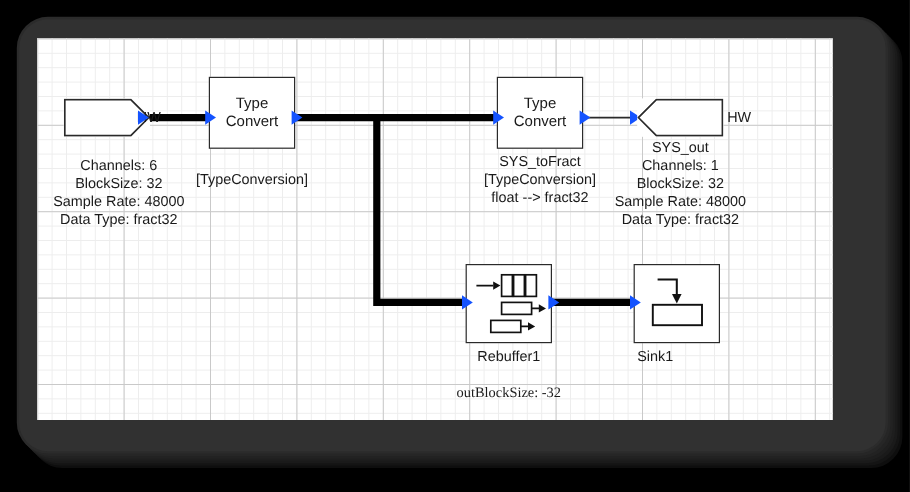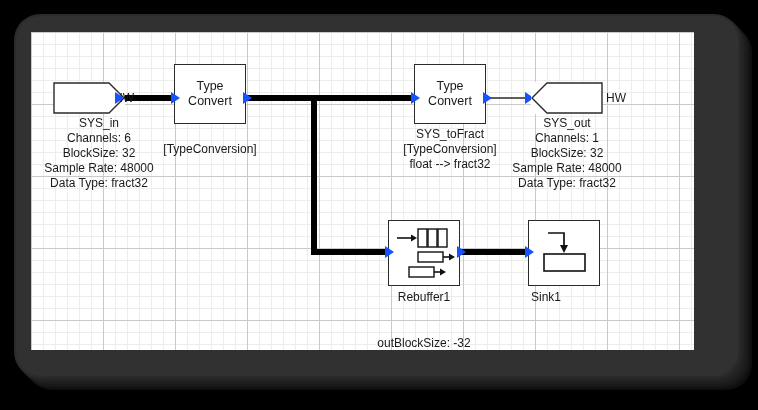--- a/index.html
+++ b/index.html
@@ -87,21 +87,20 @@
     </svg>
 
     <div class="hw" style="left:22px;top:50px;width:72px;height:32px;">
       <svg width="72" height="32" viewBox="0 0 72 32" xmlns="http://www.w3.org/2000/svg">
         <path d="M1,1 L56,1 L71,16 L56,31 L1,31 Z" fill="#ffffff" stroke="#2a2a2a" stroke-width="1.4"></path>
       </svg>
       <span class="t" style="left:0;width:58px;">HW</span>
     </div>
     <div class="port r" style="left:84px;top:60px;"></div>
 
-    <div class="lbl" style="left:-2px;top:84px;width:140px;">SYS_in</div>
     <div class="lbl" style="left:-2px;top:99px;width:140px;">Channels: 6</div>
     <div class="lbl" style="left:-2px;top:114px;width:140px;">BlockSize: 32</div>
     <div class="lbl" style="left:-2px;top:129px;width:140px;">Sample Rate: 48000</div>
     <div class="lbl" style="left:-2px;top:144px;width:140px;">Data Type: fract32</div>
 
     <div class="blk" style="left:143px;top:32px;width:72px;height:60px;">
       <div style="position:absolute;left:0;right:0;top:50%;transform:translateY(-50%);text-align:center;">
         <div style="font-size:12.5px;line-height:15px;color:#1a1a1a;">Type</div>
         <div style="font-size:12.5px;line-height:15px;color:#1a1a1a;">Convert</div>
       </div>
@@ -154,21 +153,21 @@
 
         <rect x="20" y="46" width="25" height="10" fill="#fff" stroke="#111" stroke-width="1.4"></rect>
         <line x1="45" y1="51" x2="53" y2="51" stroke="#111" stroke-width="1.6"></line>
         <path d="M51,47.5 L57,51 L51,54.5 Z" fill="#111"></path>
       </svg>
     </div>
     <div class="port l" style="left:354px;top:214px;"></div>
     <div class="port r" style="left:426px;top:214px;"></div>
 
     <div class="lbl" style="left:323px;top:258px;width:140px;">Rebuffer1</div>
-    <div class="lbl" style="left:323px;top:304px;width:140px;">outBlockSize: -32</div>
+    <div class="lbl" style="left:323px;top:288px;width:140px;font-family:Liberation Serif, serif;">outBlockSize: -32</div>
 
     <div class="blk" style="left:497px;top:188px;width:72px;height:66px;">
       <svg width="70" height="64" viewBox="0 0 70 64" xmlns="http://www.w3.org/2000/svg" style="position:absolute;left:0;top:0;">
 
         <polyline points="19,12 35,12 35,25" fill="none" stroke="#111" stroke-width="1.7"></polyline>
         <path d="M31,24 L35,32 L39,24 Z" fill="#111"></path>
         <rect x="15" y="33" width="41" height="17" fill="#fff" stroke="#111" stroke-width="1.6"></rect>
       </svg>
     </div>
     <div class="port l" style="left:494px;top:214px;"></div>

